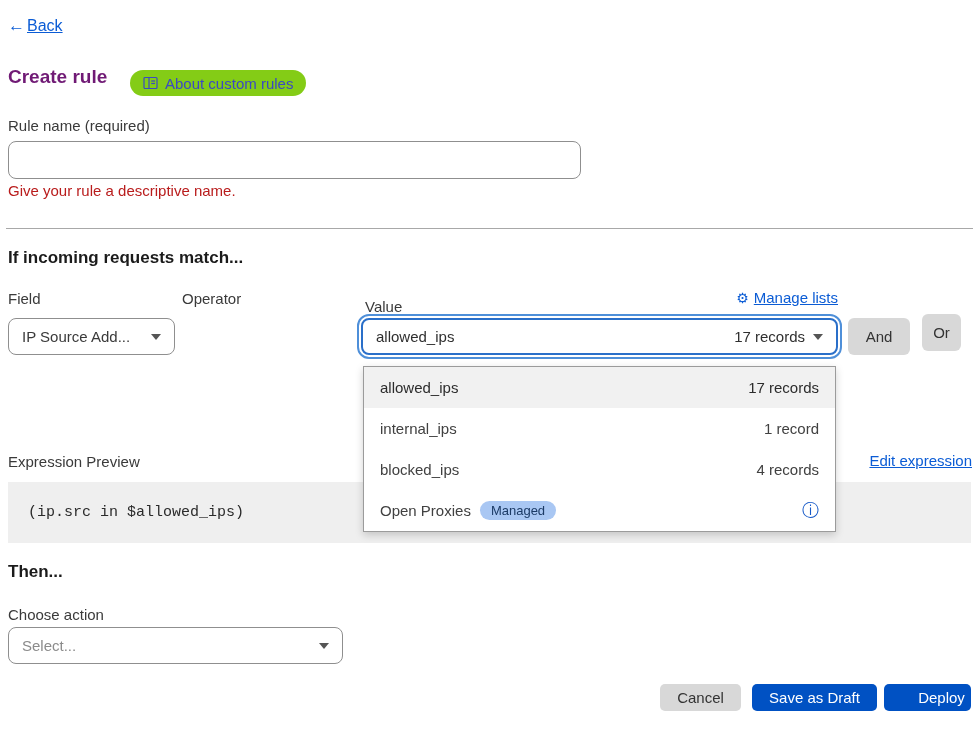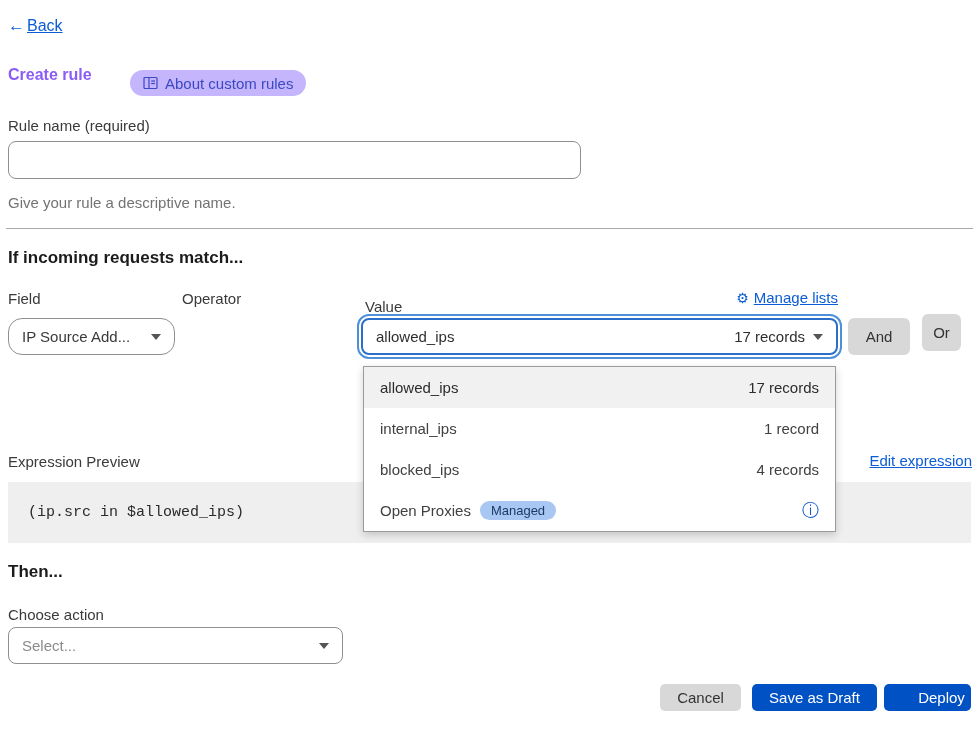--- a/index.html
+++ b/index.html
@@ -6,27 +6,27 @@
   html,body { background:#fff; }
   body { font-family:"Liberation Sans", sans-serif; color:#1b1b1b; }
   .page { position:relative; width:979px; height:739px; background:#fff; overflow:hidden; }
 
   .link { color:#0b5cd5; text-decoration:underline; cursor:pointer; font-size:15px; }
 
   .back-link { position:absolute; left:8px; top:16px; font-size:16px; color:#0b5cd5; text-decoration:none; display:flex; align-items:center; gap:2px; }
   .back-link .arrow { text-decoration:none; font-size:17px; }
   .back-link .back-text { text-decoration:underline; }
 
-  .page-title { position:absolute; left:8px; top:66px; font-size:16px; font-weight:700; color:#8b5cf6; }
+  .page-title { position:absolute; left:8px; top:66px; font-size:19px; font-weight:700; color:#701a75; }
   .about-badge { position:absolute; left:130px; top:70px; height:26px; display:flex; align-items:center; gap:7px;
-                 background:#c4b5fd; border-radius:13px; padding:0 13px; color:#3b49c3; font-size:15px; cursor:pointer; }
+                 background:#84cc16; border-radius:13px; padding:0 13px; color:#3b49c3; font-size:15px; cursor:pointer; }
   .about-badge svg { display:block; }
 
   .field-label { position:absolute; font-size:15px; color:#3a3a3a; }
-  .helper-text { position:absolute; left:8px; top:194px; font-size:15px; color:#737373; }
+  .helper-text { position:absolute; left:8px; top:182px; font-size:15px; color:#b91c1c; }
 
   .text-input { position:absolute; left:8px; top:141px; width:573px; height:38px; border:1px solid #8f8f8f; border-radius:8px;
                 font-size:15px; padding:0 12px; outline:none; background:#fff; font-family:"Liberation Sans",sans-serif; }
 
   .divider { position:absolute; left:6px; top:228px; width:967px; height:1px; background:#a8a8a8; }
 
   .section-heading { position:absolute; left:8px; font-size:17px; font-weight:700; color:#1b1b1b; }
 
   .select-box { position:absolute; height:37px; border:1px solid #8f8f8f; border-radius:8px; background:#fff;
                 display:flex; align-items:center; justify-content:space-between; padding:0 13px; font-size:15px; color:#3a3a3a; cursor:pointer; }
@@ -100,21 +100,21 @@
 
   <div class="field-label" style="left:8px; top:290px;">Field</div>
   <div class="field-label" style="left:182px; top:290px;">Operator</div>
   <div class="field-label" style="left:365px; top:298px;">Value</div>
 
   <div class="manage-lists">
     <span class="gear">⚙</span>
     <span class="ml-text">Manage lists</span>
   </div>
 
-  <div class="select-box" style="left:8px; top:318px; width:167px;border-radius:14px;">
+  <div class="select-box" style="left:8px; top:318px; width:167px;">
     <span>IP Source Add...</span>
     <span class="caret"></span>
   </div>
 
 
   <div class="value-combo">
     <span>allowed_ips</span>
     <span class="right-part">
       <span>17 records</span>
       <span class="caret"></span>

